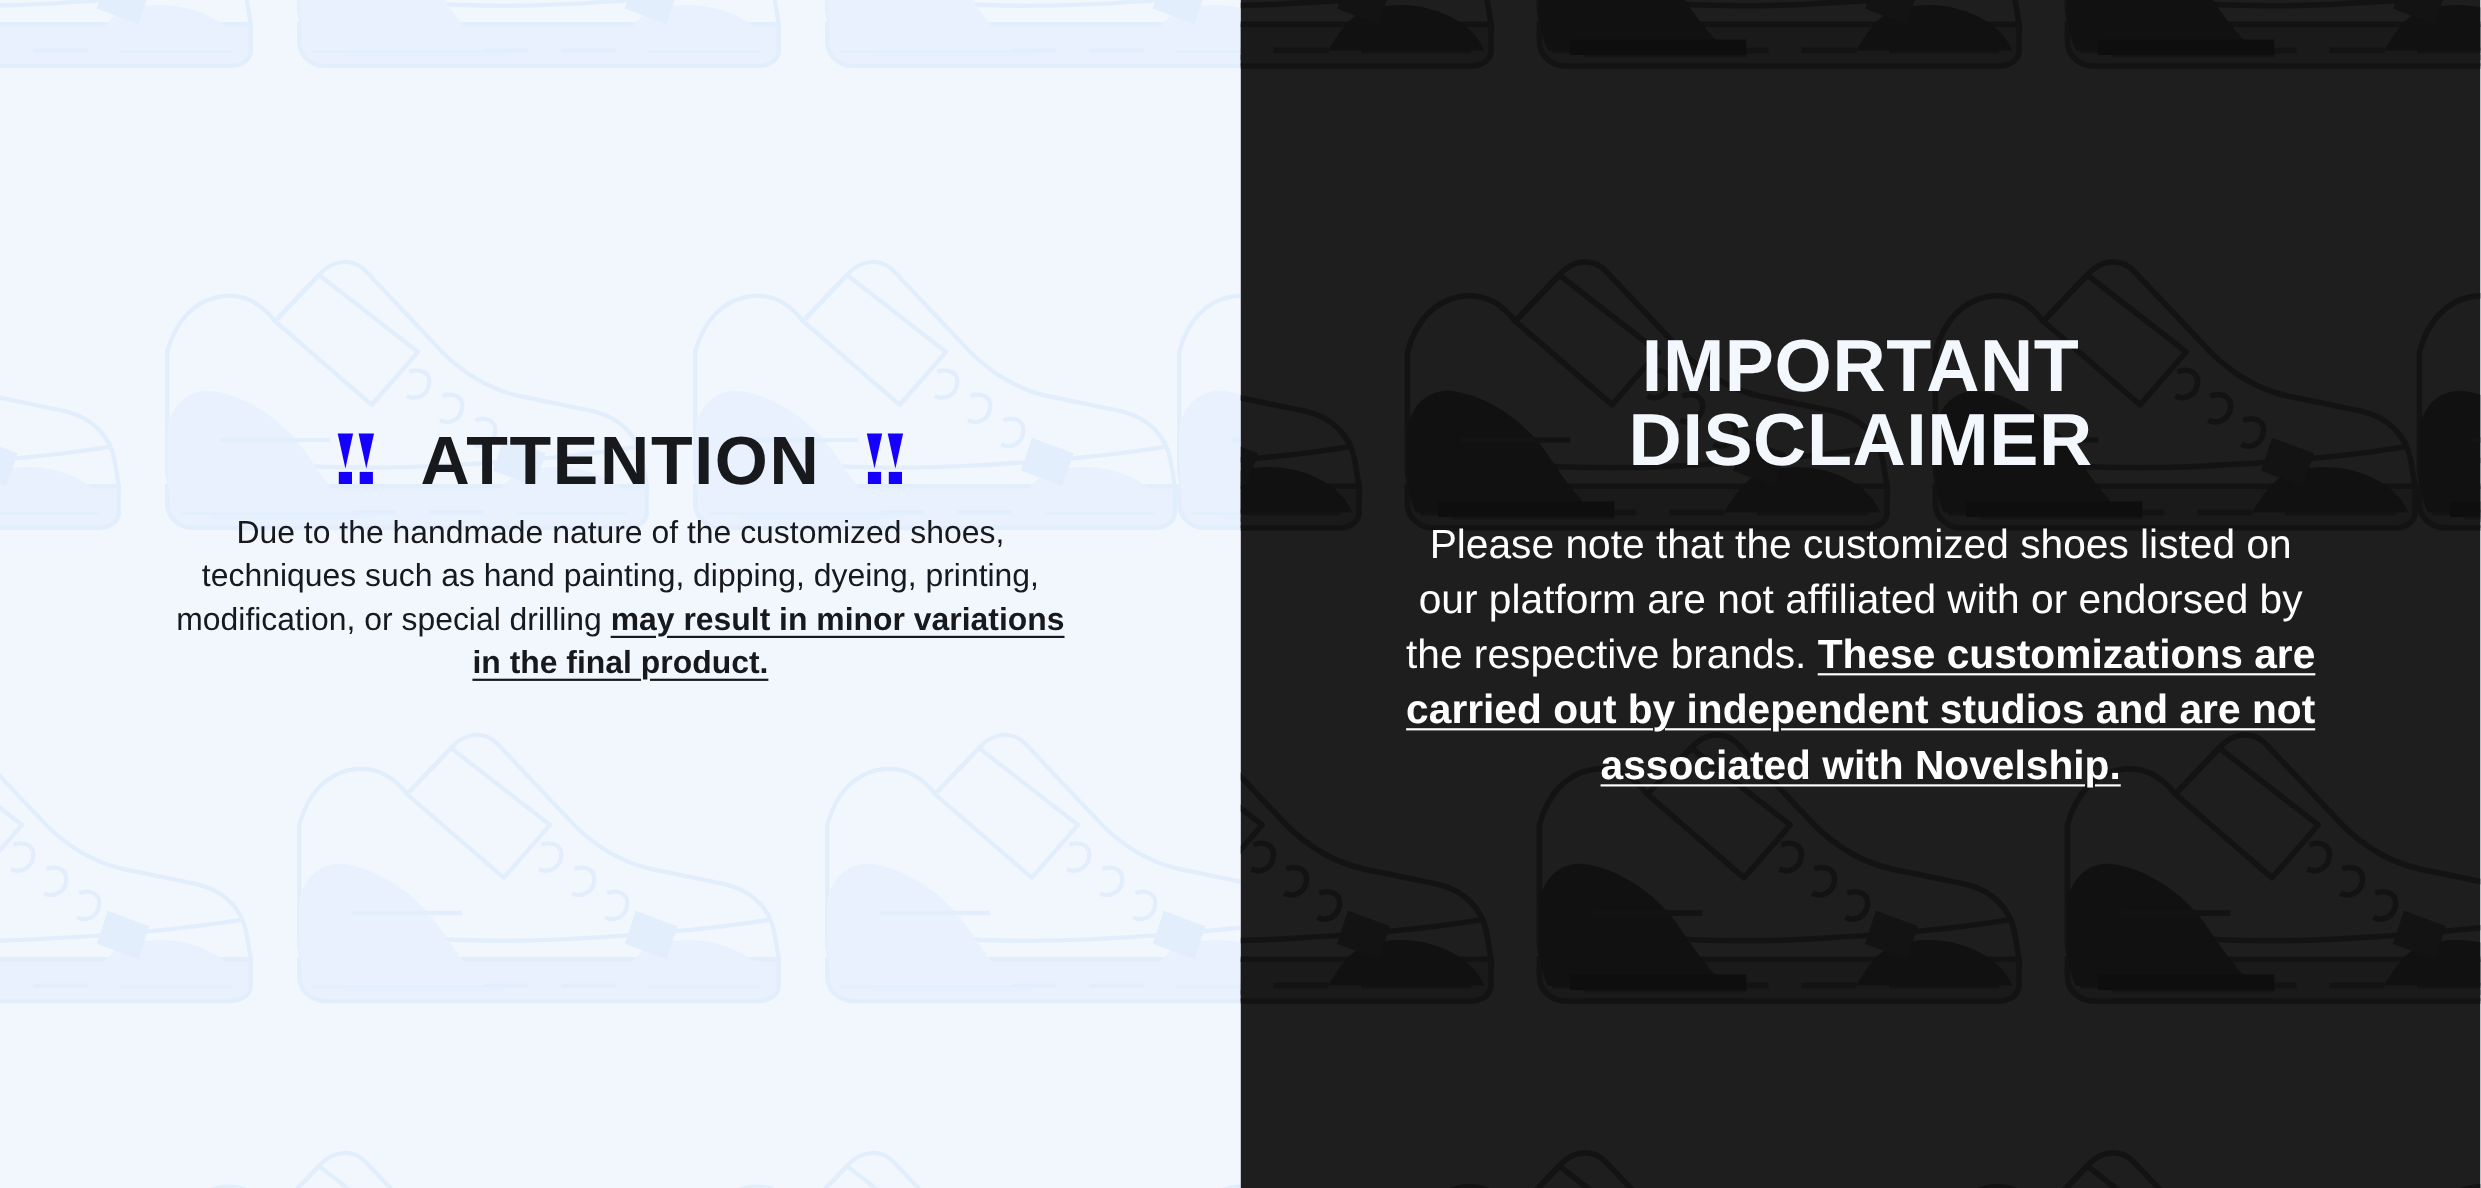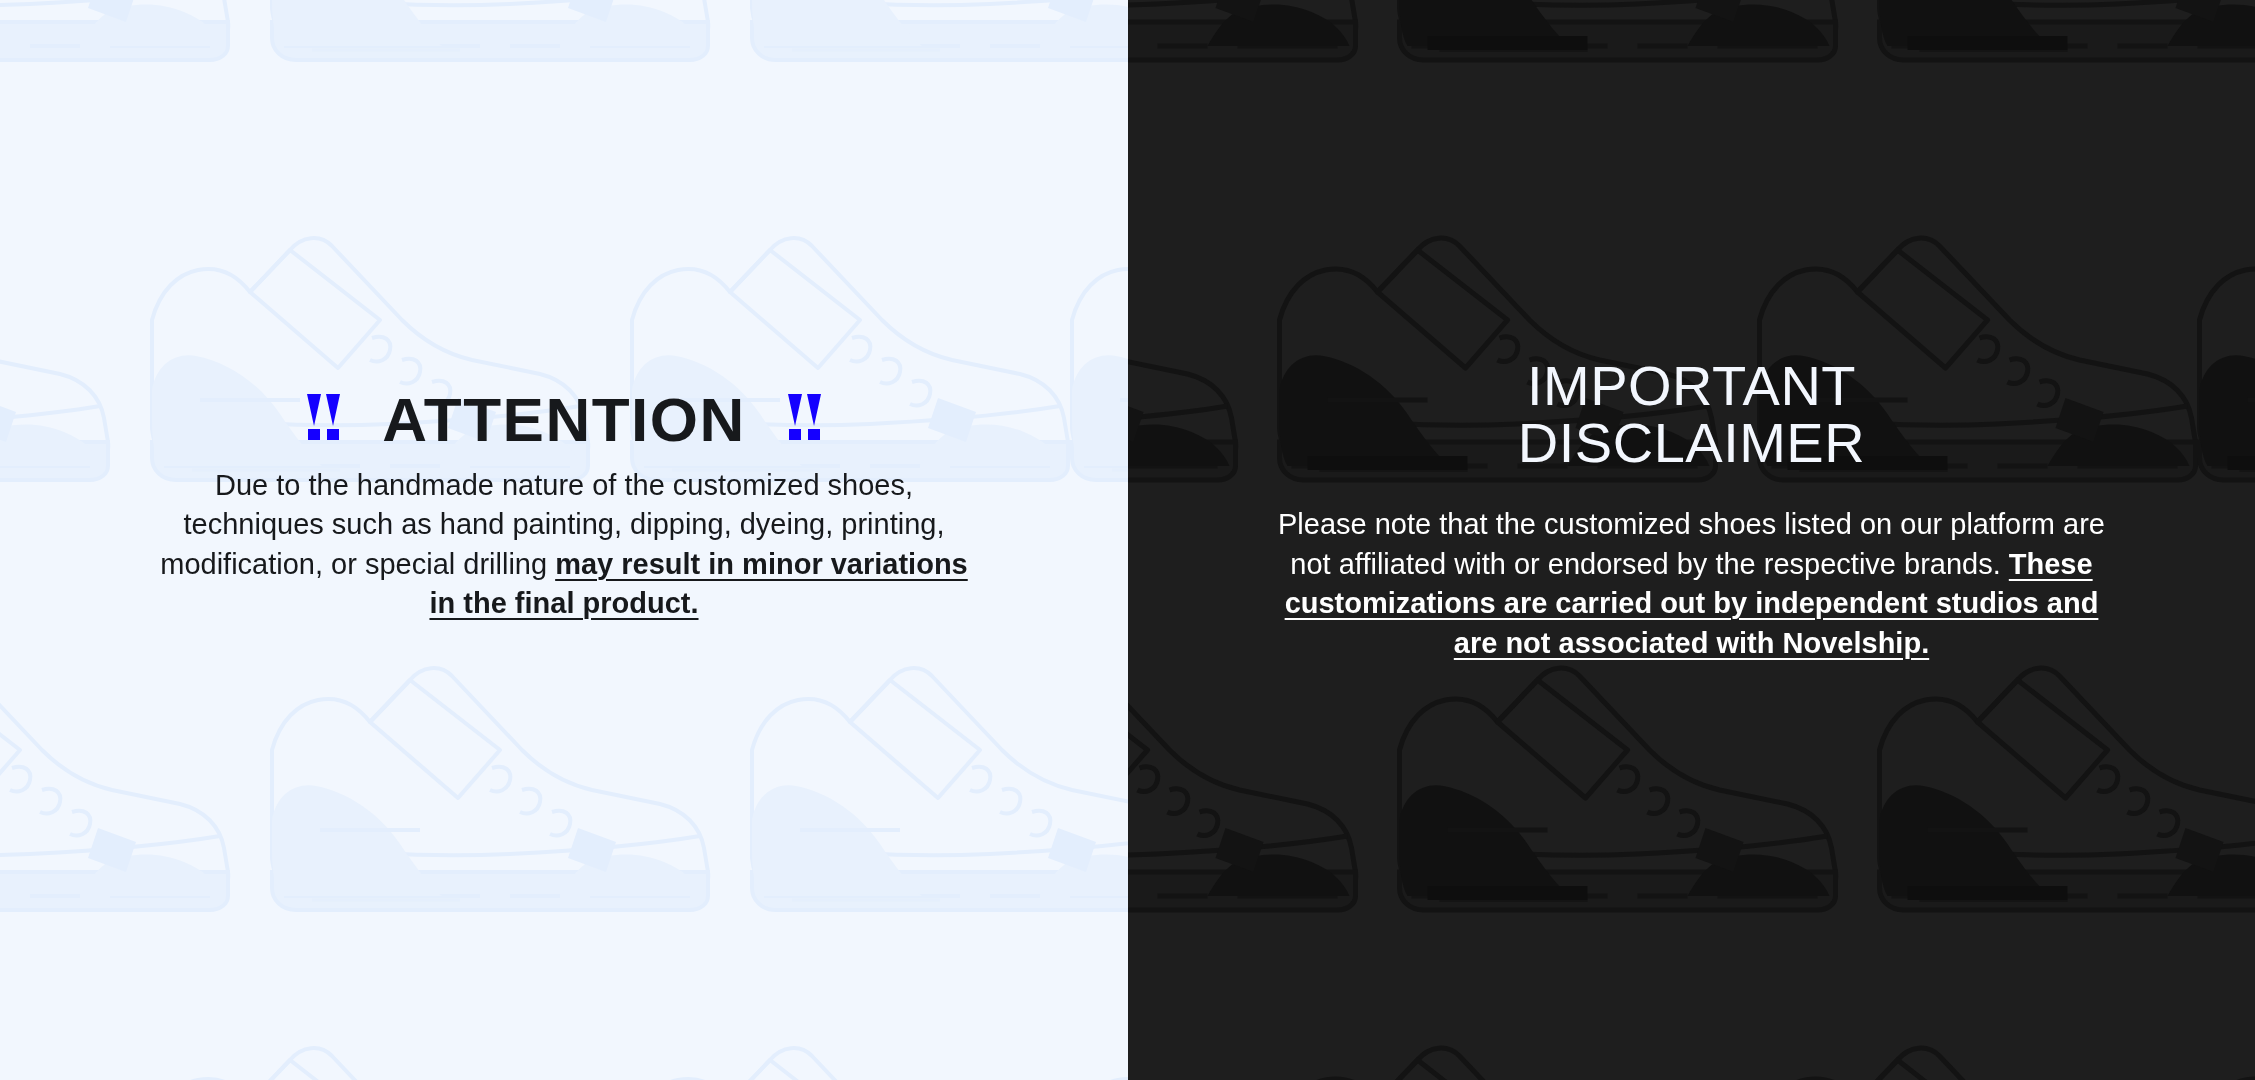--- a/index.html
+++ b/index.html
@@ -103,32 +103,32 @@
     text-decoration:underline;
     text-underline-offset:5px;
     text-decoration-thickness:2px;
   }
 
   
   .content-right { margin-top:-60px; }
 
   .headline-disclaimer {
     font-family:"Liberation Sans", sans-serif;
-    font-weight:normal;
-    font-size:56px;
+    font-weight:bold;
+    font-size:67px;
     letter-spacing:0.5px;
     line-height:1.02;
     color:#f3f7fe;
     text-transform:uppercase;
   }
   .headline-disclaimer span { display:block; }
 
   .body-right {
     margin-top:34px;
-    font-size:29px;
+    font-size:37px;
     line-height:1.36;
     color:#ffffff;
     max-width:840px;
     margin-left:auto;
     margin-right:auto;
   }
   .body-right .emph {
     font-weight:bold;
     text-decoration:underline;
     text-underline-offset:5px;

